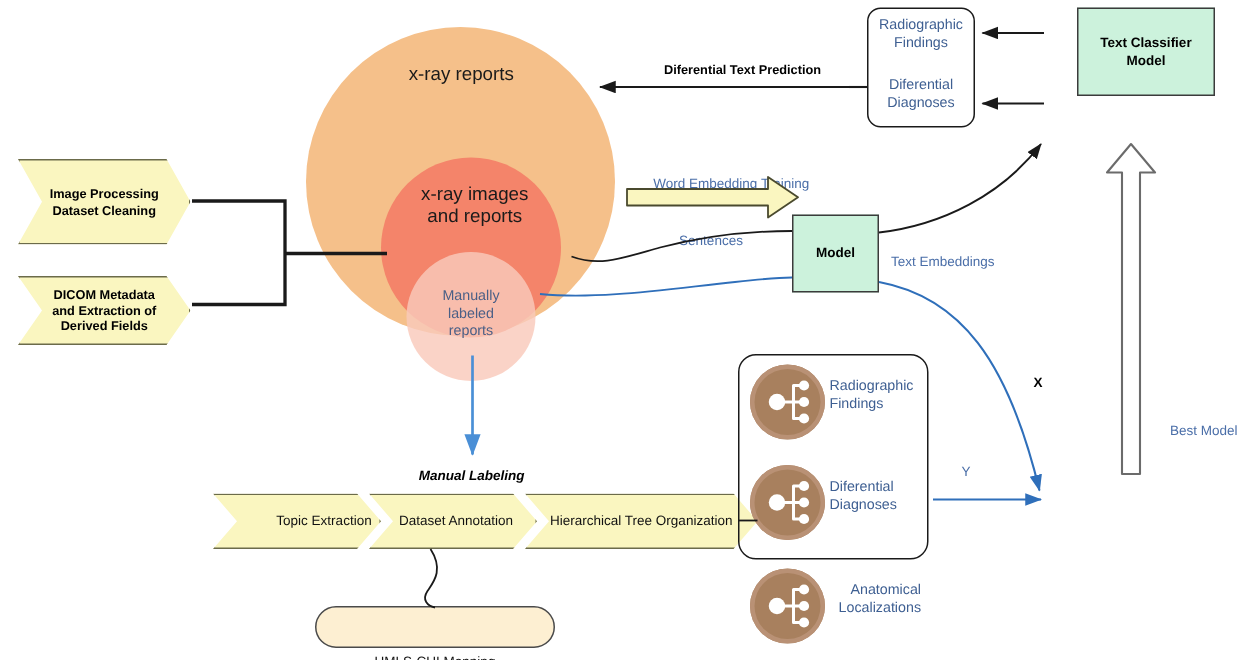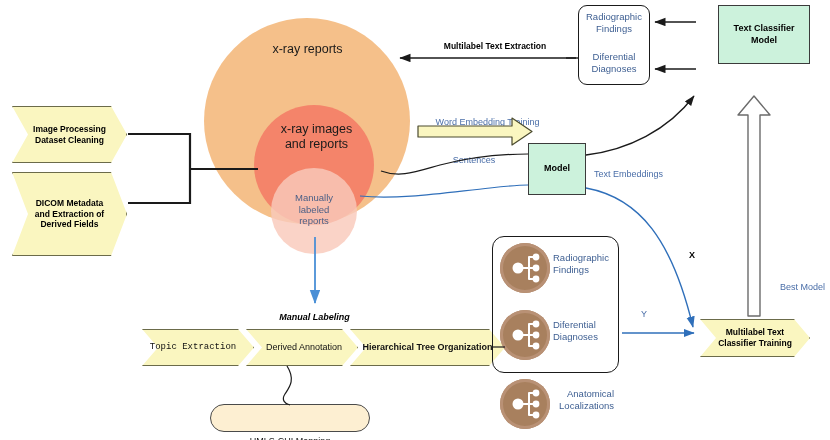--- a/index.html
+++ b/index.html
@@ -62,21 +62,21 @@
     <div>x-ray images</div>
     <div>and reports</div>
   </div>
 
   <div class="node chev" style="left:12px;top:106px;width:115px;height:57px;">
     <span>
       <span>Image Processing</span><br>
       <span>Dataset Cleaning</span>
     </span>
   </div>
-  <div class="node chev" style="left:12px;top:172px;width:115px;height:84px;">
+  <div class="node chev" style="left:12px;top:184px;width:115px;height:46px;">
     <span>
       <span>DICOM Metadata</span><br>
       <span>and Extraction of</span><br>
       <span>Derived Fields</span>
     </span>
   </div>
 
   <div class="node greenbox" style="left:528px;top:143px;width:58px;height:52px;">
     <span>Model</span>
   </div>
@@ -94,27 +94,27 @@
     <div>Findings</div>
   </div>
   <div class="lbl t-blue-b" style="left:580px;top:51px;width:68px;">
     <div>Diferential</div>
     <div>Diagnoses</div>
   </div>
 
   <div class="lbl t-bold-sm" style="left:252px;top:312px;width:125px;font-style:italic;">Manual Labeling</div>
 
   <div class="node chev plain" style="left:142px;top:329px;width:112px;height:37px;"></div>
-  <div class="lbl" style="left:143px;top:342px;width:100px;font-size:9px;color:#111;font-family:Liberation Mono, monospace;">Topic Extraction</div>
+  <div class="lbl" style="left:166px;top:342px;width:100px;font-size:9px;color:#111;">Topic Extraction</div>
 
   <div class="node chev plain" style="left:246px;top:329px;width:112px;height:37px;"></div>
-  <div class="lbl" style="left:254px;top:342px;width:100px;font-size:9px;color:#111;">Derived Annotation</div>
+  <div class="lbl" style="left:254px;top:342px;width:100px;font-size:9px;color:#111;">Dataset Annotation</div>
 
   <div class="node chev plain" style="left:350px;top:329px;width:155px;height:37px;"></div>
-  <div class="lbl" style="left:356px;top:342px;width:143px;font-size:9px;color:#111;font-weight:bold;">Hierarchical Tree Organization</div>
+  <div class="lbl" style="left:356px;top:342px;width:143px;font-size:9px;color:#111;">Hierarchical Tree Organization</div>
 
   <div class="node pill" style="left:210px;top:404px;width:160px;height:28px;">
     <span>UMLS-CUI Mapping</span>
   </div>
 
   <div class="node container-round" style="left:492px;top:236px;width:127px;height:137px;"></div>
 
   <div class="node tree" style="left:500px;top:243px;width:50px;height:50px;">
     <svg width="50" height="50" viewBox="0 0 50 50">
       <circle cx="18" cy="25" r="5.5" fill="#fff"></circle>
@@ -150,28 +150,22 @@
       <circle cx="36" cy="14" r="3.4" fill="#fff"></circle>
       <circle cx="36" cy="25" r="3.4" fill="#fff"></circle>
       <circle cx="36" cy="36" r="3.4" fill="#fff"></circle>
     </svg>
   </div>
   <div class="lbl t-blue-b" style="left:536px;top:388px;width:78px;text-align:right;">
     <div>Anatomical</div>
     <div>Localizations</div>
   </div>
 
-  <div class="node chev" style="left:700px;top:319px;width:110px;height:38px;">
-    <span>
-      <span>Multilabel Text</span><br>
-      <span>Classifier Training</span>
-    </span>
-  </div>
-
-  <div class="lbl t-bold" style="left:415px;top:41px;width:160px;">Multilabel Text Extraction</div>
+
+  <div class="lbl t-bold" style="left:415px;top:41px;width:160px;">Diferential Text Prediction</div>
   <div class="lbl t-blue" style="left:425px;top:117px;width:125px;">Word Embedding Training</div>
   <div class="lbl t-blue" style="left:444px;top:155px;width:60px;">Sentences</div>
   <div class="lbl t-blue" style="left:594px;top:169px;width:90px;text-align:left;">Text Embeddings</div>
   <div class="lbl t-bold-sm" style="left:682px;top:250px;width:20px;">X</div>
   <div class="lbl t-blue" style="left:636px;top:309px;width:16px;">Y</div>
   <div class="lbl t-blue" style="left:760px;top:282px;width:64px;text-align:left;padding-left:20px;">Best Model</div>
 
   <svg class="layer">
     <defs>
       <marker id="ah-black" markerWidth="9" markerHeight="9" refX="7.5" refY="3" orient="auto">

